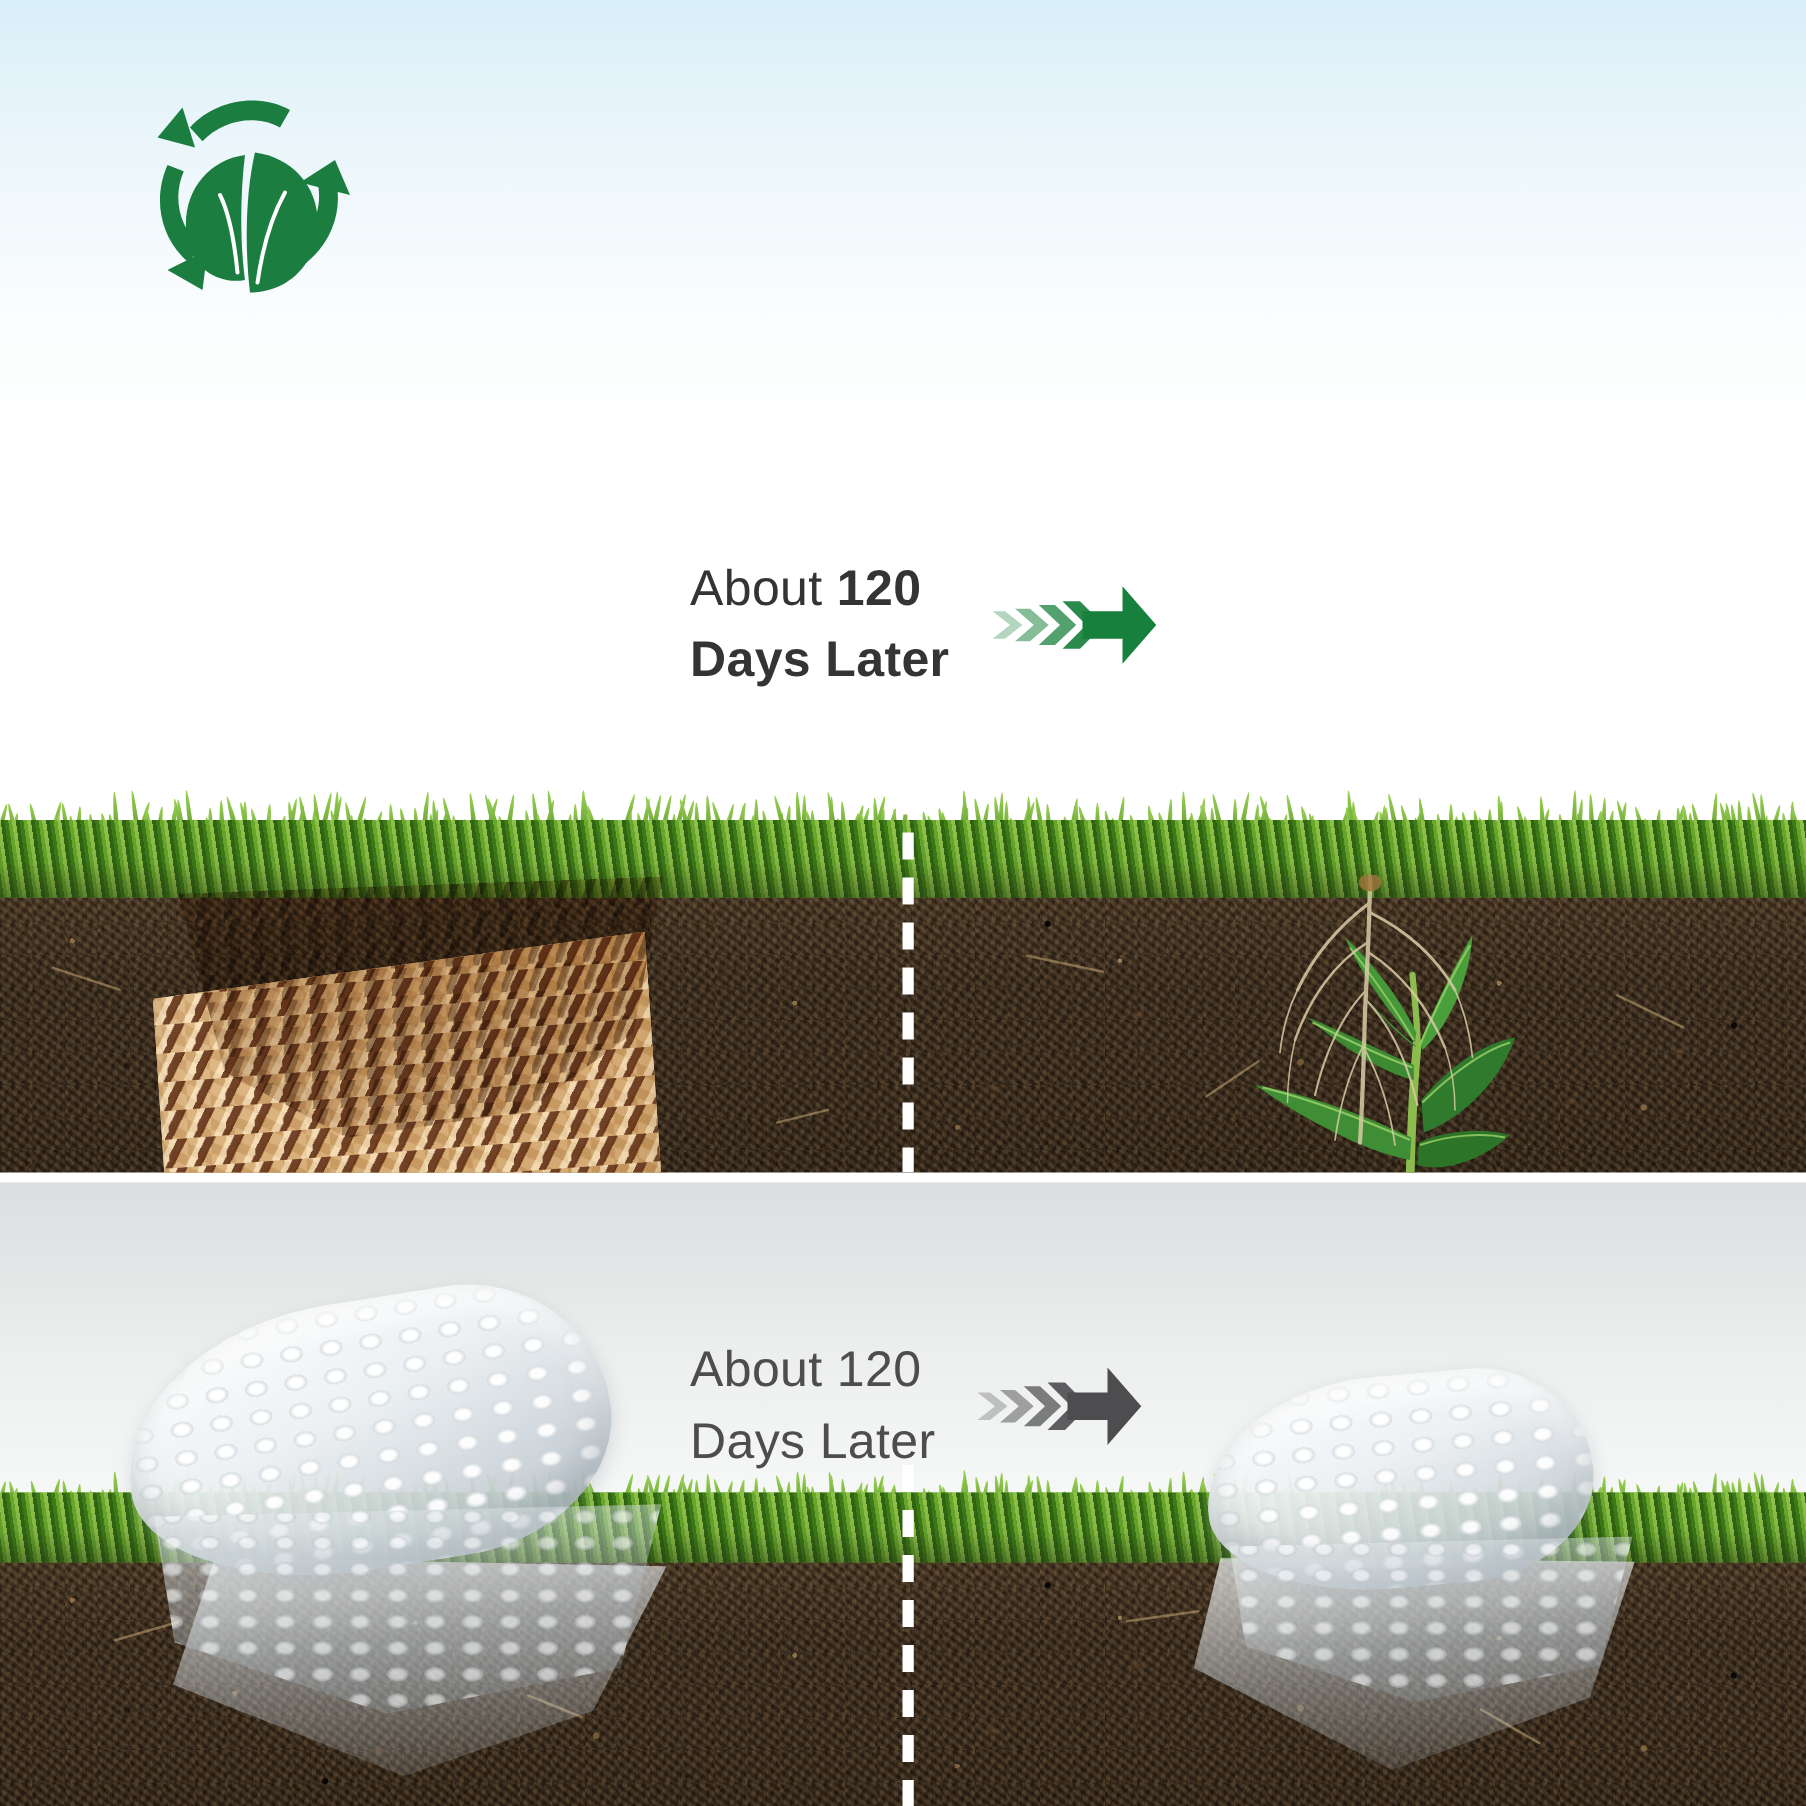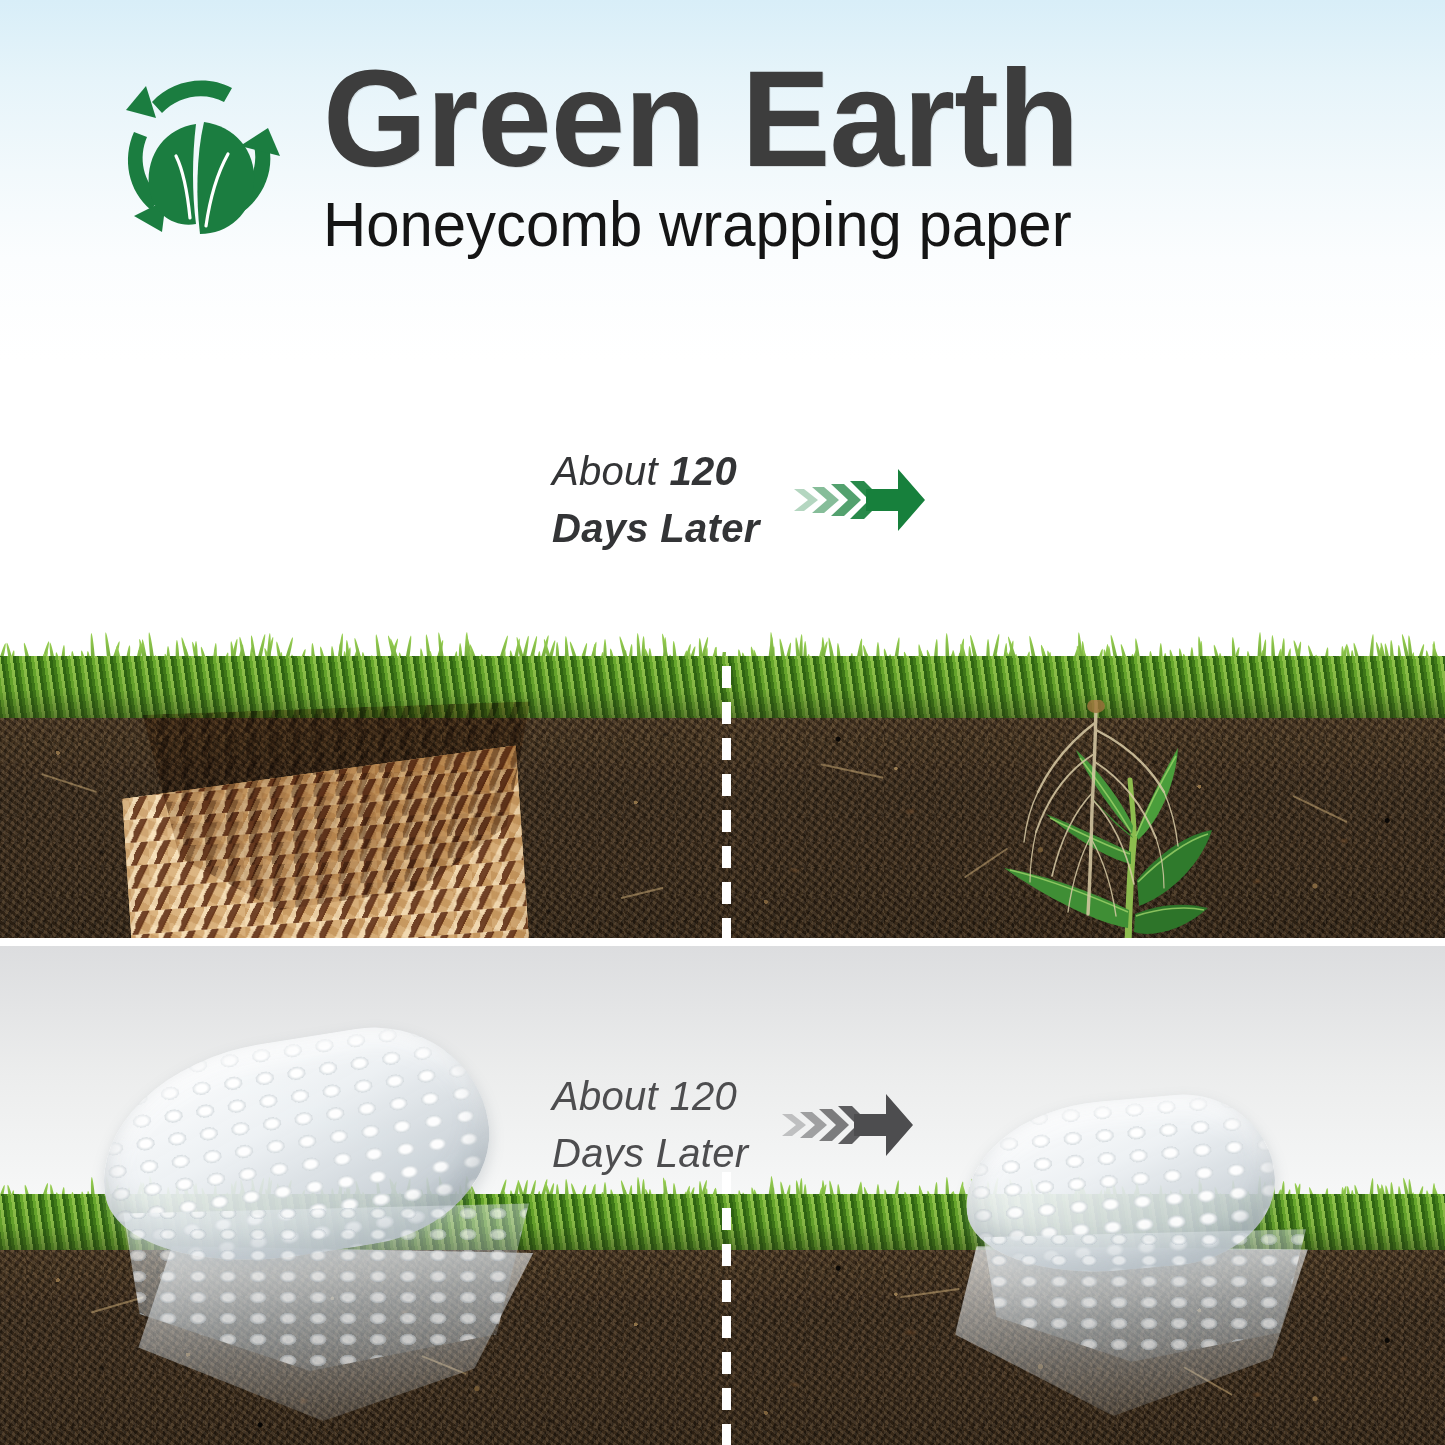--- a/index.html
+++ b/index.html
@@ -104,21 +104,21 @@
 
   
   .divider {
     position:absolute; left:722px; width:9px; z-index:7;
     background-image:linear-gradient(#ffffff 60%, rgba(255,255,255,0) 0);
     background-size:9px 36px; background-repeat:repeat-y;
   }
 
   
   .label-group { position:absolute; z-index:8; display:flex; align-items:center; }
-  .label-text { white-space:nowrap;font-style:italic; }
+  .label-text { white-space:nowrap; }
   .lbl-line { display:block; }
 
   #label-top { left:552px; top:443px; }
   #label-top .label-text { font-size:40px; line-height:1.42; color:#333436;
        font-family:"Liberation Sans", sans-serif; font-weight:bold; letter-spacing:.3px; }
   #label-top .lbl-soft { font-weight:normal; }
 
   #label-bottom { left:552px; top:1068px; }
   #label-bottom .label-text { font-size:40px; line-height:1.42; color:#4d4d4f;
        font-family:"Liberation Sans", sans-serif; font-weight:normal; letter-spacing:.3px; }
@@ -218,24 +218,20 @@
 
             <path d="M104 64 C134 68 156 92 154 124 C152 156 128 176 100 176 C96 142 96 98 104 64 Z"></path>
           </g>
           <g stroke="#ffffff" stroke-width="3.2" fill="none" stroke-linecap="round">
             <path d="M76 98 C84 114 88 140 90 160"></path>
             <path d="M128 96 C118 114 110 140 106 168"></path>
           </g>
         </svg>
       </div>
 
-      <div class="title-block">
-        <div class="main-title">Green Earth</div>
-        <div class="sub-title">Honeycomb wrapping paper</div>
-      </div>
 
     </div>
   </div>
 
   <div class="panel" id="panel-top">
 
     <div id="honeycomb-sheet">
       <div class="hc-face"></div>
     </div>
 

